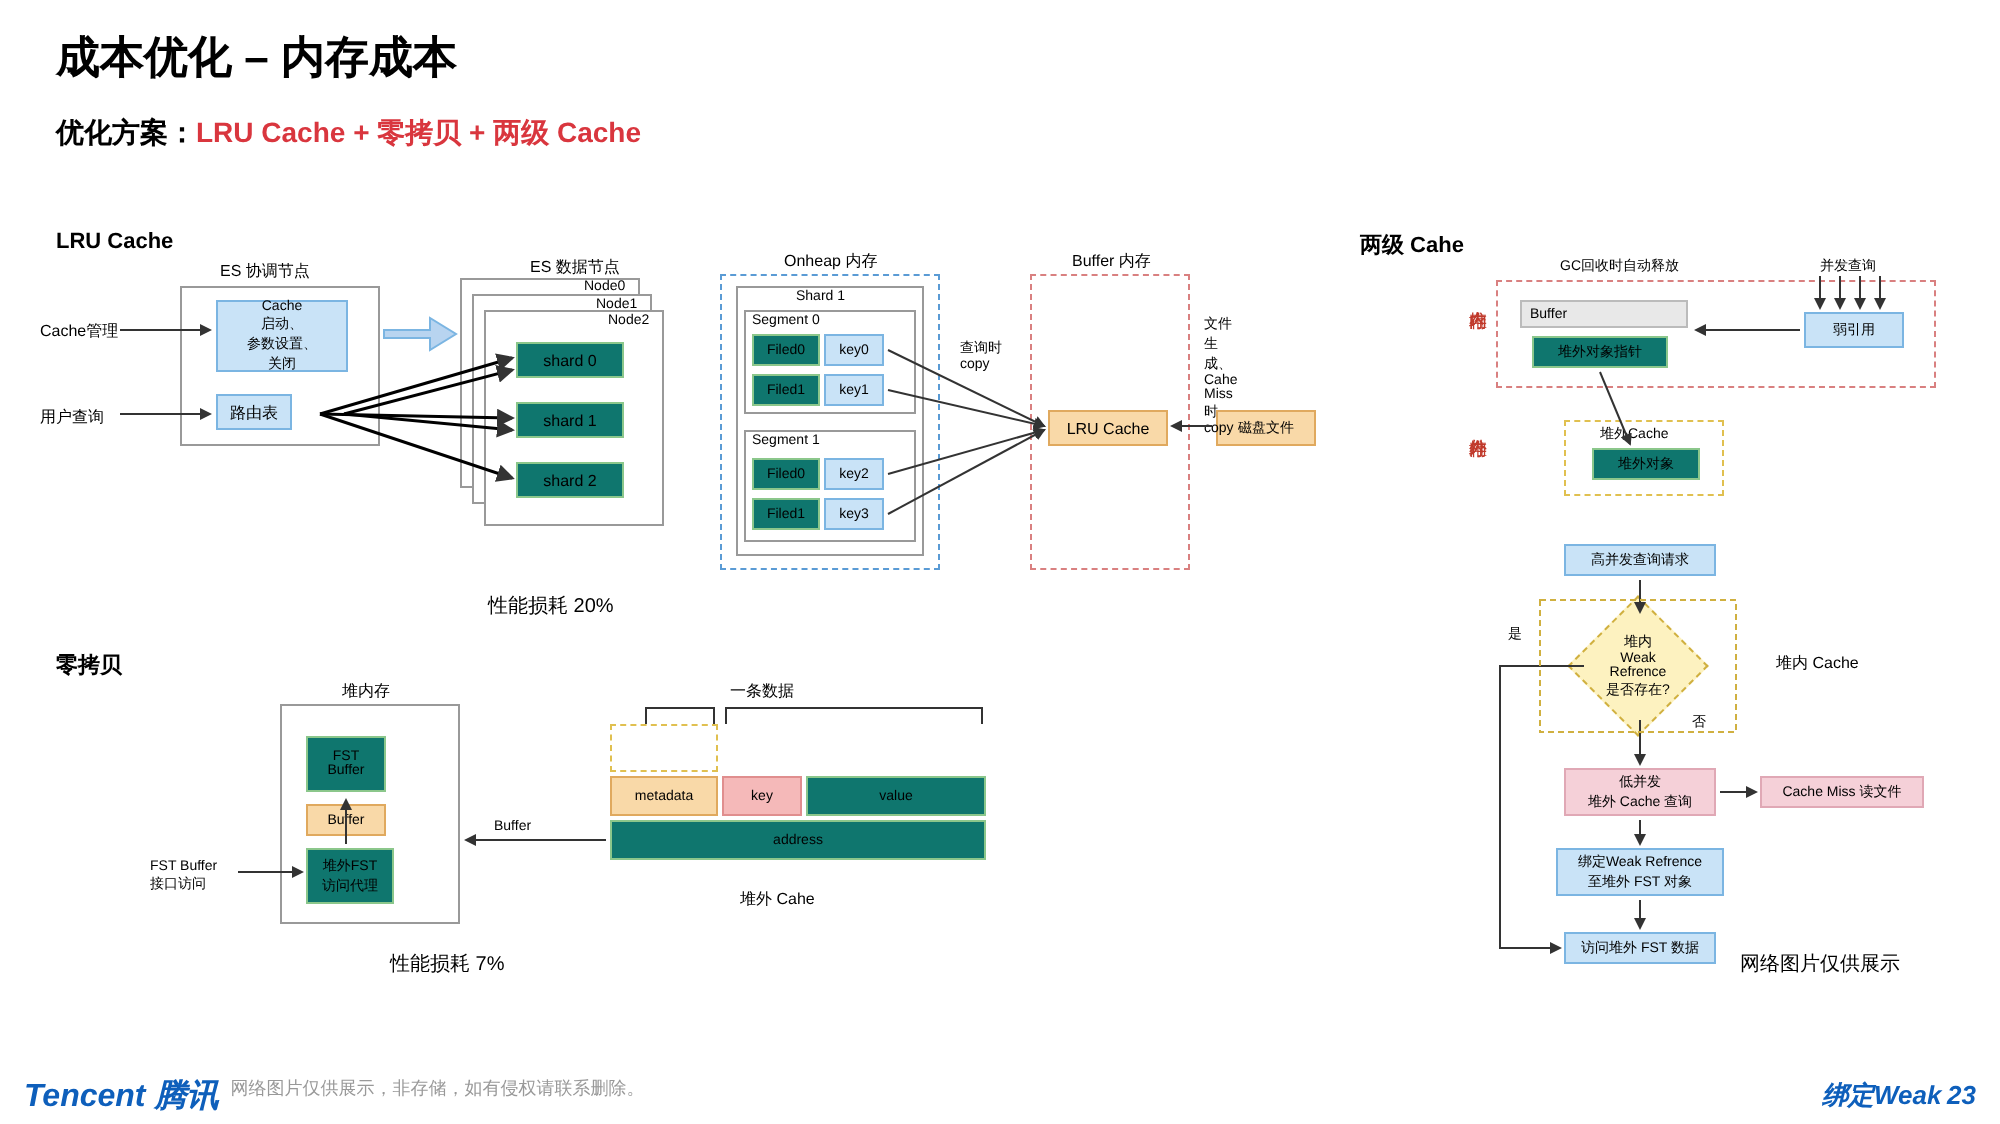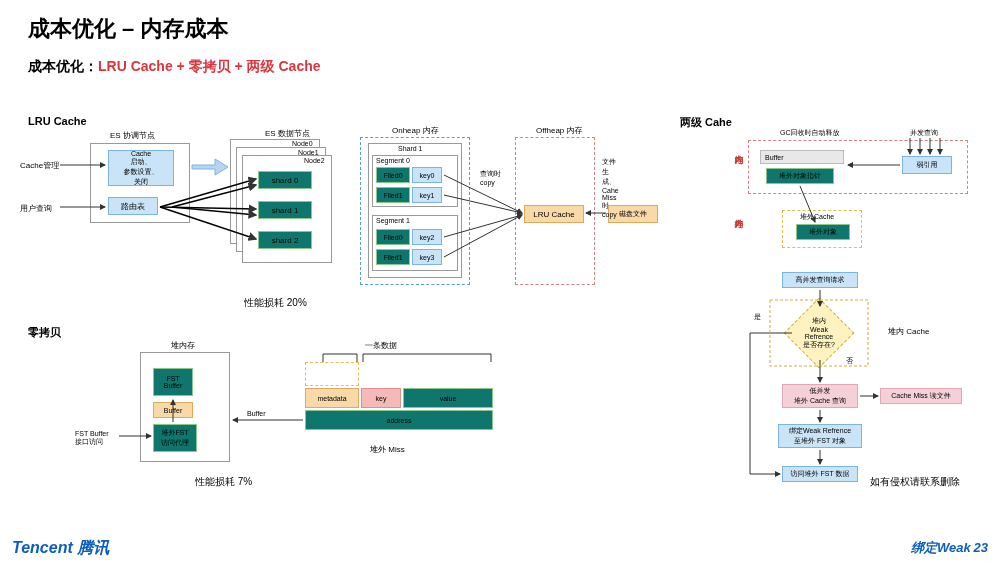--- a/index.html
+++ b/index.html
@@ -39,34 +39,34 @@
 
 
 .diamond{transform:rotate(45deg);background:#fdf2c0;border:1px dashed #d0b040}
 .diamond span{transform:rotate(-45deg);display:block;font-size:7px;text-align:center}
 </style>
 </head>
 <body>
 
 <h1 class="page-title">成本优化 – 内存成本</h1>
 <div class="subtitle">
-  <span class="bold">成本优化：</span><span class="red">LRU Cache + 零拷贝 + 两级 Cache</span>
+  <span class="bold">优化方案：</span><span class="red">LRU Cache + 零拷贝 + 两级 Cache</span>
 </div>
 
 <div class="section-label" style="left:28px;top:115px">LRU Cache</div>
 
 <div class="diag" style="left:20px;top:125px;width:600px;height:190px">
 
   <div class="label" style="left:90px;top:5px">ES 协调节点</div>
   <div class="box" style="left:70px;top:18px;width:100px;height:80px;border:1px solid #999"></div>
   <div class="box blue" style="left:88px;top:25px;width:66px;height:36px;white-space:pre-line;font-size:7px">Cache
 启动、
 参数设置、
 关闭</div>
-  <div class="box blue" style="left:88px;top:72px;width:50px;height:18px">路由表</div>
+  <div class="box blue" style="left:88px;top:72px;width:38px;height:18px">路由表</div>
   <div class="label" style="left:0;top:35px">Cache管理</div>
   <div class="label" style="left:0;top:78px">用户查询</div>
 
   <div class="label" style="left:245px;top:3px">ES 数据节点</div>
   <div class="box" style="left:210px;top:14px;width:90px;height:105px"></div>
   <div class="label" style="left:272px;top:15px;font-size:7px">Node0</div>
   <div class="box" style="left:216px;top:22px;width:90px;height:105px"></div>
   <div class="label" style="left:278px;top:24px;font-size:7px">Node1</div>
   <div class="box" style="left:222px;top:30px;width:90px;height:108px"></div>
   <div class="label" style="left:284px;top:32px;font-size:7px">Node2</div>
@@ -84,21 +84,21 @@
   <div class="box blue" style="left:392px;top:42px;width:30px;height:16px;font-size:7px">key0</div>
   <div class="box green" style="left:356px;top:62px;width:34px;height:16px;font-size:7px">Filed1</div>
   <div class="box blue" style="left:392px;top:62px;width:30px;height:16px;font-size:7px">key1</div>
   <div class="box" style="left:352px;top:90px;width:86px;height:56px"></div>
   <div class="label" style="left:356px;top:92px;font-size:7px">Segment 1</div>
   <div class="box green" style="left:356px;top:104px;width:34px;height:16px;font-size:7px">Filed0</div>
   <div class="box blue" style="left:392px;top:104px;width:30px;height:16px;font-size:7px">key2</div>
   <div class="box green" style="left:356px;top:124px;width:34px;height:16px;font-size:7px">Filed1</div>
   <div class="box blue" style="left:392px;top:124px;width:30px;height:16px;font-size:7px">key3</div>
 
-  <div class="label" style="left:516px;top:0">Offheap 内存</div>
+  <div class="label" style="left:516px;top:0">Buffer 内存</div>
   <div class="box dash-red" style="left:495px;top:12px;width:80px;height:148px;background:transparent"></div>
   <div class="box orange" style="left:504px;top:80px;width:60px;height:18px">LRU Cache</div>
   <div class="box orange" style="left:588px;top:80px;width:50px;height:18px;font-size:7px">磁盘文件</div>
 
   <div class="label" style="left:460px;top:44px;white-space:pre-line;font-size:7px">查询时
 copy</div>
   <div class="label" style="left:582px;top:32px;white-space:pre-line;font-size:7px">文件生成、
 Cahe Miss 时
 copy</div>
 
@@ -140,21 +140,21 @@
 访问代理</div>
   <div class="label" style="left:0;top:90px;white-space:pre-line;font-size:7px">FST Buffer
 接口访问</div>
 
   <div class="label" style="left:290px;top:0">一条数据</div>
   <div class="box dash-yellow" style="left:230px;top:22px;width:54px;height:24px;background:transparent"></div>
   <div class="box orange" style="left:230px;top:48px;width:54px;height:20px;font-size:7px">metadata</div>
   <div class="box red" style="left:286px;top:48px;width:40px;height:20px;font-size:7px">key</div>
   <div class="box green" style="left:328px;top:48px;width:90px;height:20px;font-size:7px">value</div>
   <div class="box green" style="left:230px;top:70px;width:188px;height:20px;font-size:7px">address</div>
-  <div class="label" style="left:295px;top:104px">堆外 Miss</div>
+  <div class="label" style="left:295px;top:104px">堆外 Cahe</div>
   <div class="label" style="left:172px;top:70px;font-size:7px">Buffer</div>
 
   <svg class="overlay" width="480" height="150">
     <defs>
         <marker id="ah2" markerWidth="6" markerHeight="6" refX="5" refY="3" orient="auto">
           <path d="M0,0 L6,3 L0,6 Z" fill="#333"></path>
         </marker>
       </defs>
     <line x1="44" y1="96" x2="76" y2="96" stroke="#333" marker-end="url(#ah2)"></line>
     <line x1="98" y1="82" x2="98" y2="60" stroke="#333" marker-end="url(#ah2)"></line>
@@ -214,23 +214,24 @@
     <line x1="150" y1="232" x2="150" y2="254" stroke="#333" marker-end="url(#ah3)"></line>
     <line x1="150" y1="282" x2="150" y2="294" stroke="#333" marker-end="url(#ah3)"></line>
     <line x1="150" y1="322" x2="150" y2="336" stroke="#333" marker-end="url(#ah3)"></line>
     <line x1="190" y1="268" x2="208" y2="268" stroke="#333" marker-end="url(#ah3)"></line>
 
     <path d="M122,205 L80,205 L80,346 L110,346" stroke="#333" fill="none" marker-end="url(#ah3)"></path>
 
     <rect x="100" y="172" width="98" height="66" stroke="#d0b040" stroke-dasharray="3,2" fill="none"></rect>
   </svg>
 </div>
-<div class="perf" style="left:870px;top:475px">如有侵权请联系删除</div>
+<div class="perf" style="left:870px;top:475px">网络图片仅供展示</div>
 
 <div class="footer">
   <div style="display:flex;align-items:flex-start;gap:6px">
     <span class="tencent">Tencent 腾讯</span>
+    <span class="footnote">网络图片仅供展示，非存储，如有侵权请联系删除。</span>
   </div>
   <div>
     <span class="brand">绑定Weak</span>
     <span class="brand">23</span>
   </div>
 </div>
 
 </body></html>

